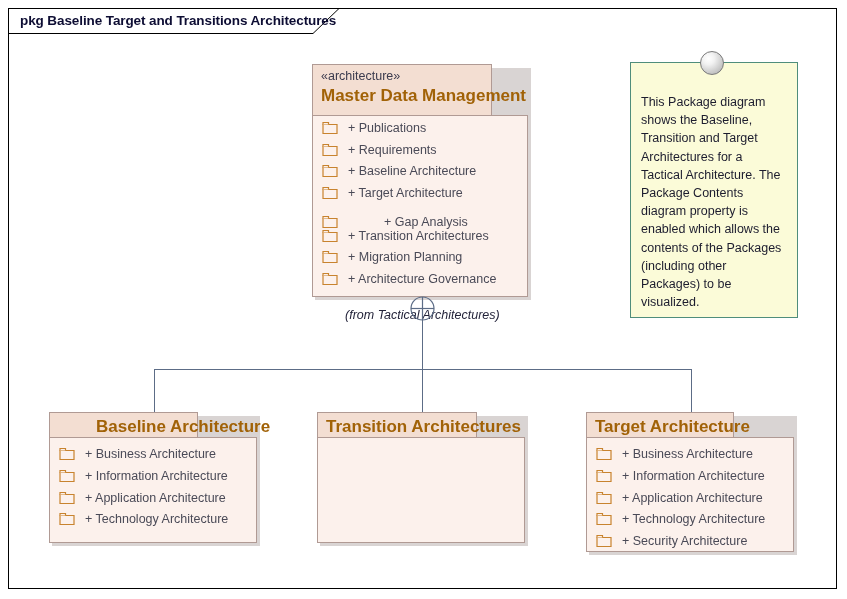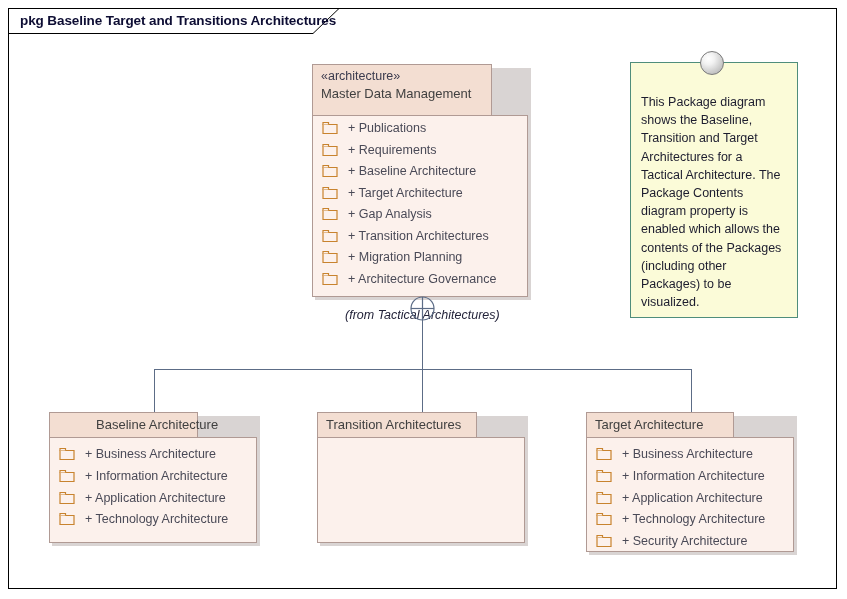--- a/index.html
+++ b/index.html
@@ -97,23 +97,23 @@
     box-sizing: border-box;
   }
   .pkg-stereotype {
     position: absolute;
     font-size: 12.5px;
     color: #3b3b4e;
     white-space: nowrap;
   }
   .pkg-name {
     position: absolute;
-    font-size: 13px;
-    font-weight: normal;
-    color: #404040;
+    font-size: 17px;
+    font-weight: bold;
+    color: #a16207;
     white-space: nowrap;
   }
   .pkg-items {
     position: absolute;
     left: 0;
     top: 0;
   }
   .pkg-item {
     position: absolute;
     left: 10px;
@@ -242,21 +242,21 @@
         </svg>
         <span class="pkg-item-label">+ Baseline Architecture</span>
       </div>
       <div class="pkg-item" style="top:64.5px;">
         <svg class="folder-icon" viewBox="0 0 17 14">
           <path d="M1 3.5 L1 12.5 L15 12.5 L15 3.5 Z" fill="#fcf1ec" stroke="#c8832e" stroke-width="1.2"></path>
           <path d="M1 3.5 L1 1.5 L6.5 1.5 L6.5 3.5" fill="#fcf1ec" stroke="#c8832e" stroke-width="1.2"></path>
         </svg>
         <span class="pkg-item-label">+ Target Architecture</span>
       </div>
-      <div class="pkg-item" style="top:86px;">
+      <div class="pkg-item" style="top:94px;gap:36px;">
         <svg class="folder-icon" viewBox="0 0 17 14">
           <path d="M1 3.5 L1 12.5 L15 12.5 L15 3.5 Z" fill="#fcf1ec" stroke="#c8832e" stroke-width="1.2"></path>
           <path d="M1 3.5 L1 1.5 L6.5 1.5 L6.5 3.5" fill="#fcf1ec" stroke="#c8832e" stroke-width="1.2"></path>
         </svg>
         <span class="pkg-item-label">+ Gap Analysis</span>
       </div>
       <div class="pkg-item" style="top:107.5px;">
         <svg class="folder-icon" viewBox="0 0 17 14">
           <path d="M1 3.5 L1 12.5 L15 12.5 L15 3.5 Z" fill="#fcf1ec" stroke="#c8832e" stroke-width="1.2"></path>
           <path d="M1 3.5 L1 1.5 L6.5 1.5 L6.5 3.5" fill="#fcf1ec" stroke="#c8832e" stroke-width="1.2"></path>

